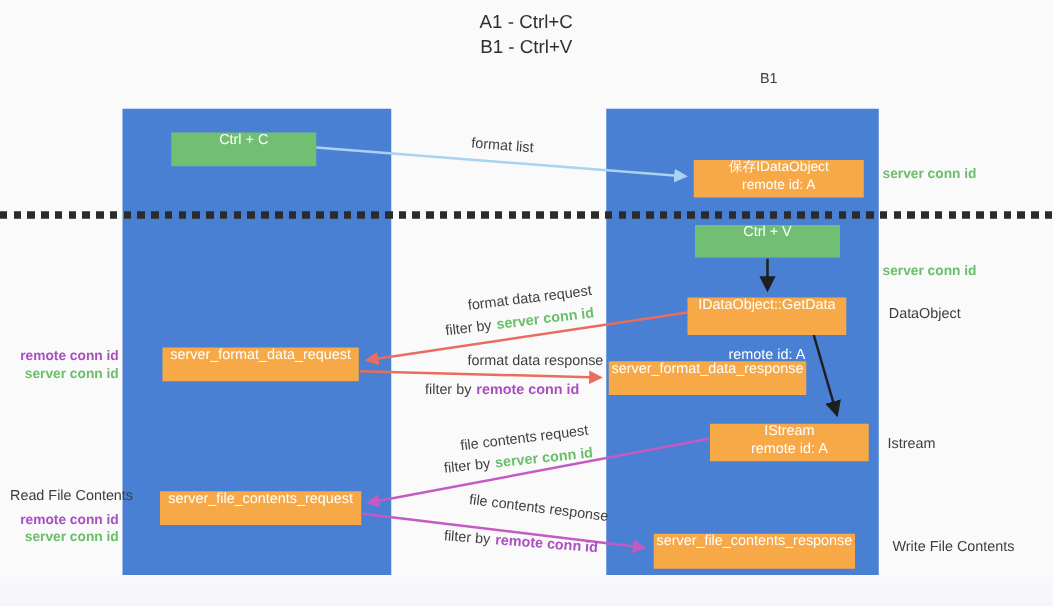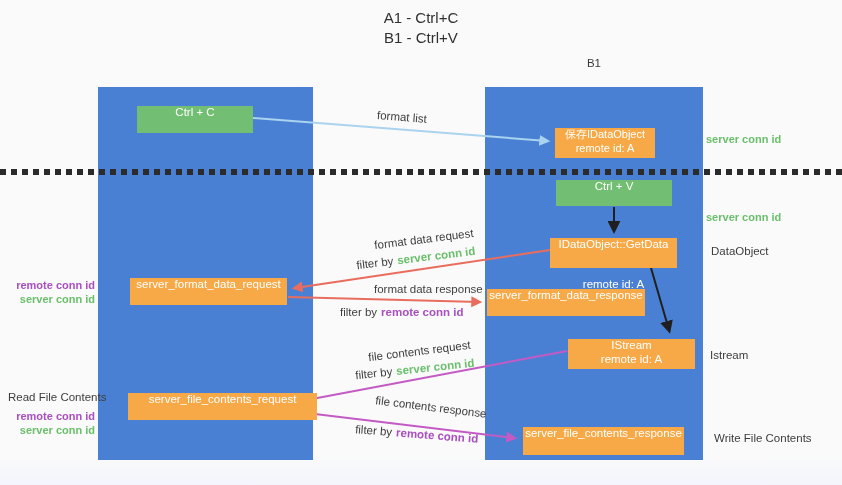--- a/index.html
+++ b/index.html
@@ -38,21 +38,21 @@
 </head>
 <body>
 
 <div class="canvas">
 
   <div class="abs title">
     <div>A1 - Ctrl+C</div>
     <div>B1 - Ctrl+V</div>
   </div>
 
-  <div class="abs lane-header" style="left:485px;top:56px;width:218px;text-align:center;">
+  <div class="abs lane-header" style="left:506px;top:56px;width:218px;text-align:center;">
     <div>B1</div>
   </div>
 
   <div class="abs lane" style="left:98px;top:87px;width:215px;height:373px;"></div>
   <div class="abs lane" style="left:485px;top:87px;width:218px;height:373px;"></div>
 
   <div class="abs dotted"></div>
 
   <svg class="overlay" width="842" height="485" viewBox="0 0 842 485">
     <defs>
@@ -75,21 +75,21 @@
     <line class="l-red" x1="288" y1="297" x2="479" y2="302" marker-end="url(#m-red)"></line>
     <line class="l-black" x1="651" y1="268" x2="669" y2="330" marker-end="url(#m-black)"></line>
     <line class="l-purple" x1="567" y1="351" x2="296" y2="402" marker-end="url(#m-purple)"></line>
     <line class="l-purple" x1="290" y1="411" x2="514" y2="438" marker-end="url(#m-purple)"></line>
   </svg>
 
   <div class="abs node green-node" style="left:137px;top:106px;width:116px;height:27px;">
     <div>Ctrl + C</div>
   </div>
 
-  <div class="abs node orange-node" style="left:555px;top:128px;width:100px;height:30px;font-size:11px;">
+  <div class="abs node orange-node" style="left:555px;top:128px;width:136px;height:30px;font-size:11px;">
     <div>保存IDataObject</div>
     <div>remote id: A</div>
   </div>
 
   <div class="abs node green-node" style="left:556px;top:180px;width:116px;height:26px;">
     <div>Ctrl + V</div>
   </div>
 
   <div class="abs node orange-node" style="left:550px;top:238px;width:127px;height:30px;gap:26px;">
     <div>IDataObject::GetData</div>
@@ -102,21 +102,21 @@
 
   <div class="abs node orange-node" style="left:487px;top:289px;width:158px;height:27px;">
     <div>server_format_data_response</div>
   </div>
 
   <div class="abs node orange-node" style="left:568px;top:339px;width:127px;height:30px;">
     <div>IStream</div>
     <div>remote id: A</div>
   </div>
 
-  <div class="abs node orange-node" style="left:128px;top:393px;width:189px;height:27px;">
+  <div class="abs node orange-node" style="left:128px;top:393px;width:161px;height:27px;">
     <div>server_file_contents_request</div>
   </div>
 
   <div class="abs node orange-node" style="left:523px;top:427px;width:161px;height:28px;">
     <div>server_file_contents_response</div>
   </div>
 
   <div class="abs elabel tilt-sl" style="left:377px;top:111px;">
     <span>format list</span>
   </div>

